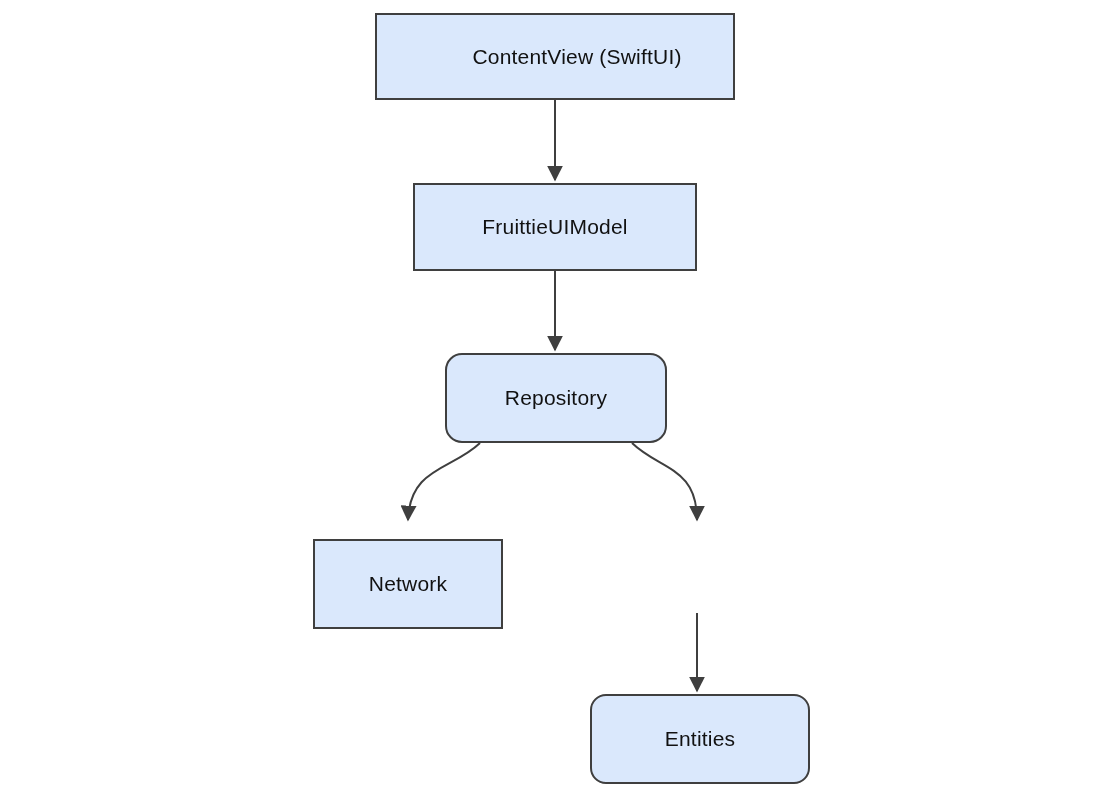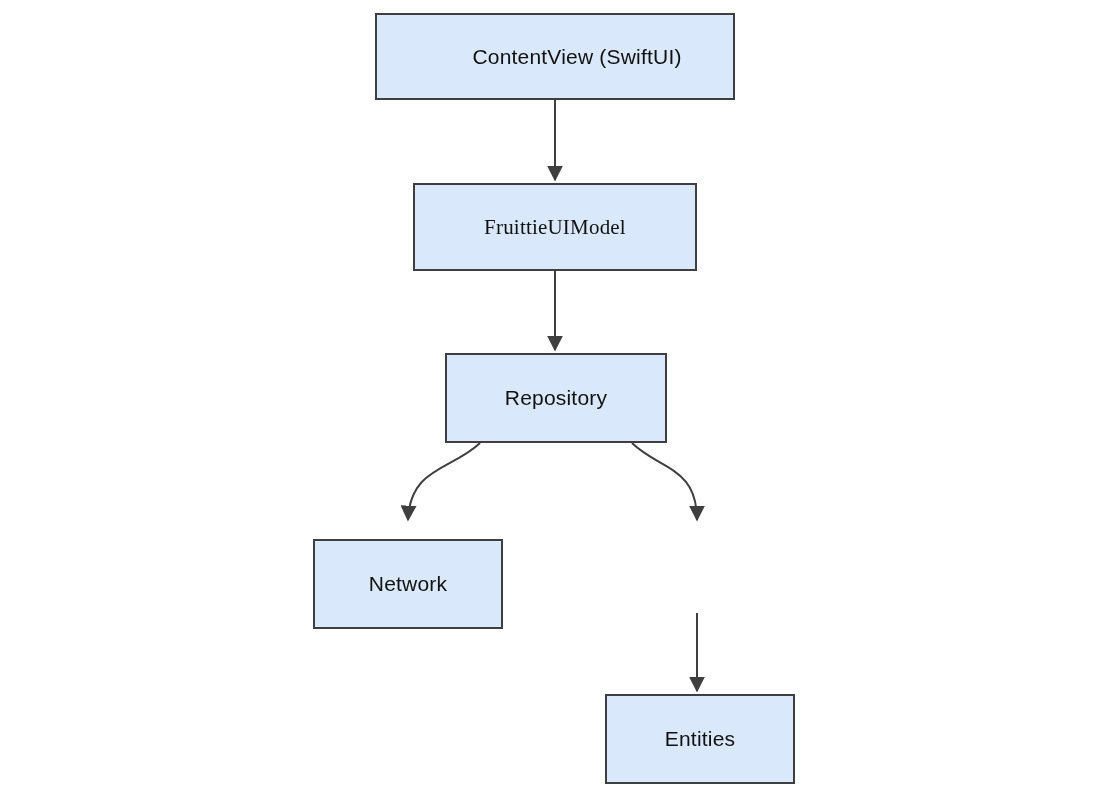--- a/index.html
+++ b/index.html
@@ -25,25 +25,25 @@
     background: #dae8fc;
     border: 2px solid #3f3f3f;
     box-sizing: border-box;
     color: #111111;
     font-size: 21px;
     letter-spacing: 0.2px;
     white-space: nowrap;
     text-align: center;
   }
   .n-contentview { left: 375px; top: 13px;  width: 360px; height: 87px; padding-left: 44px; }
-  .n-fruittie    { left: 413px; top: 183px; width: 284px; height: 88px; font-family: Liberation Serif, serif; }
-  .n-repository  { left: 445px; top: 353px; width: 222px; height: 90px; }
+  .n-fruittie    { left: 413px; top: 183px; width: 284px; height: 88px; }
+  .n-repository  { left: 445px; top: 353px; width: 222px; height: 90px; border-radius: 17px; }
   .n-network     { left: 313px; top: 523px; width: 190px; height: 90px; margin-top: 16px; }
   .n-coredata    { left: 583px; top: 523px; width: 217px; height: 90px; }
-  .n-entities    { left: 605px; top: 694px; width: 190px; height: 90px; }
+  .n-entities    { left: 590px; top: 694px; width: 220px; height: 90px; border-radius: 16px; }
   .edge {
     fill: none;
     stroke: #3f3f3f;
     stroke-width: 2px;
   }
 </style>
 </head>
 <body>
 
 <div class="canvas">

